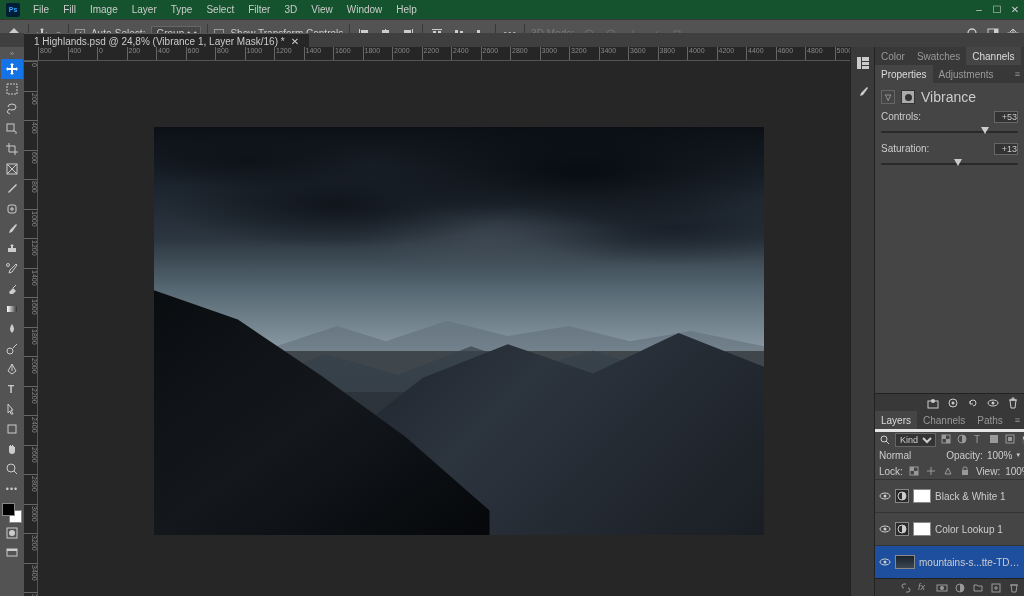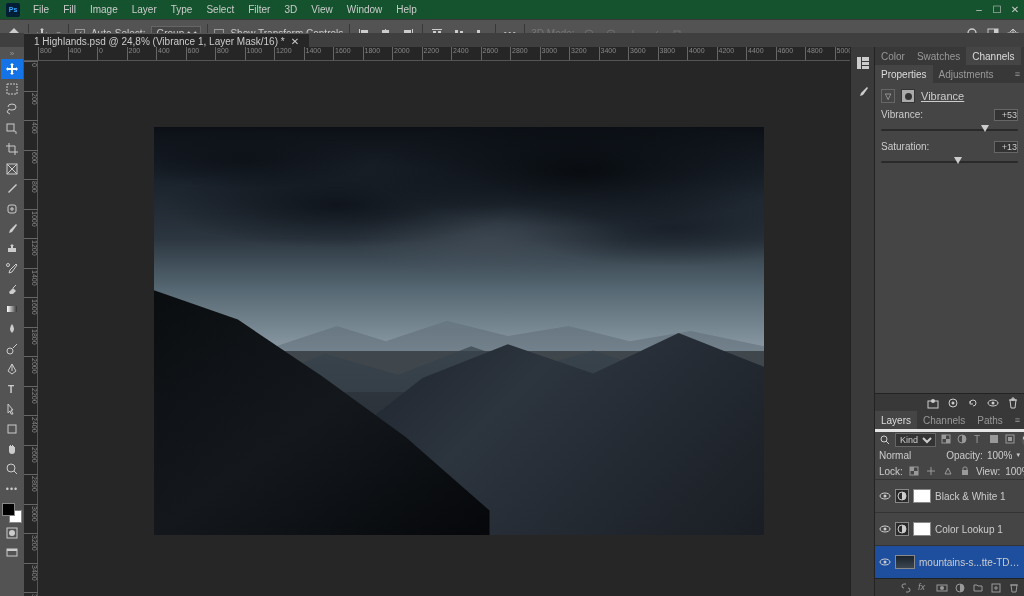--- a/index.html
+++ b/index.html
@@ -54,21 +54,21 @@
 .rightpanel { width: 150px; background: #454545; display: flex; flex-direction: column; border-left: 1px solid #222; }
 .collapsed-strip { width: 24px; background: #3a3a3a; display: flex; flex-direction: column; padding-top: 8px; gap: 14px; align-items: center; border-left: 1px solid #222; }
 .collapsed-strip .sicon { width: 16px; height: 16px; }
 .panel-tabs { height: 18px; background: #383838; display: flex; align-items: center; font-size: 9px; }
 .panel-tabs .ptab { padding: 0 6px; height: 100%; display: flex; align-items: center; color: #999; }
 .panel-tabs .ptab.active { background: #454545; color: #ddd; }
 .panel-tabs .opts { margin-left: auto; padding-right: 4px; font-size: 9px; color: #999; }
 .props-body { padding: 6px; flex: 0 0 auto; }
 .props-body .row { display: flex; align-items: center; gap: 6px; margin-bottom: 6px; }
 .props-body .sicon-sm { width: 14px; height: 14px; border: 1px solid #666; display: flex; align-items: center; justify-content: center; font-size: 8px; }
-.props-body .propname { font-size: 11px; text-decoration: underline; }
+.props-body .propname { font-size: 14px; }
 .slider-row { display: flex; justify-content: space-between; font-size: 9px; margin-top: 4px; }
 .slider-row input { width: 24px; background: #333; border: 1px solid #666; color: #ccc; font-size: 9px; text-align: right; }
 .slider-track { position: relative; height: 14px; margin-top: 2px; margin-bottom: 2px; }
 .slider-track .line { position: absolute; top: 6px; left: 0; right: 0; height: 2px; background: #2a2a2a; border-radius: 1px; }
 .slider-track .thumb { position: absolute; top: 2px; width: 0; height: 0; border-left: 4px solid transparent; border-right: 4px solid transparent; border-top: 7px solid #ccc; transform: translateX(-4px); }
 .spacer { flex: 1; }
 .iconrow { height: 18px; background: #383838; display: flex; align-items: center; padding: 0 4px; gap: 6px; justify-content: flex-end; border-top: 1px solid #222;}
 .iconrow .micon { width: 14px; height: 14px; }
 .layers-body { background: #454545; display: flex; flex-direction: column; }
 .layers-body .filter-row { height: 18px; display: flex; align-items: center; padding: 0 4px; gap: 4px; border-top: 3px solid #e5e5e5;}
@@ -474,21 +474,21 @@
     <div class="props-body">
       <div class="row">
         <span class="sicon-sm">▽</span>
         <span class="sicon-sm" style="background:#aaa;border-color:#333">
             <span style="width:7px;height:7px;background:#333;border-radius:50%"></span>
           </span>
         <span class="propname">Vibrance</span>
       </div>
       <div id="sliders">
           <div class="slider-row">
-            <span>Vibrance:</span>
+            <span>Controls:</span>
             <input value="+53" style="">
           </div>
           <div class="slider-track">
             <div class="line"></div>
             <div class="thumb" style="left:76%"></div>
           </div>
           <div class="slider-row">
             <span>Saturation:</span>
             <input value="+13" style="">
           </div>

